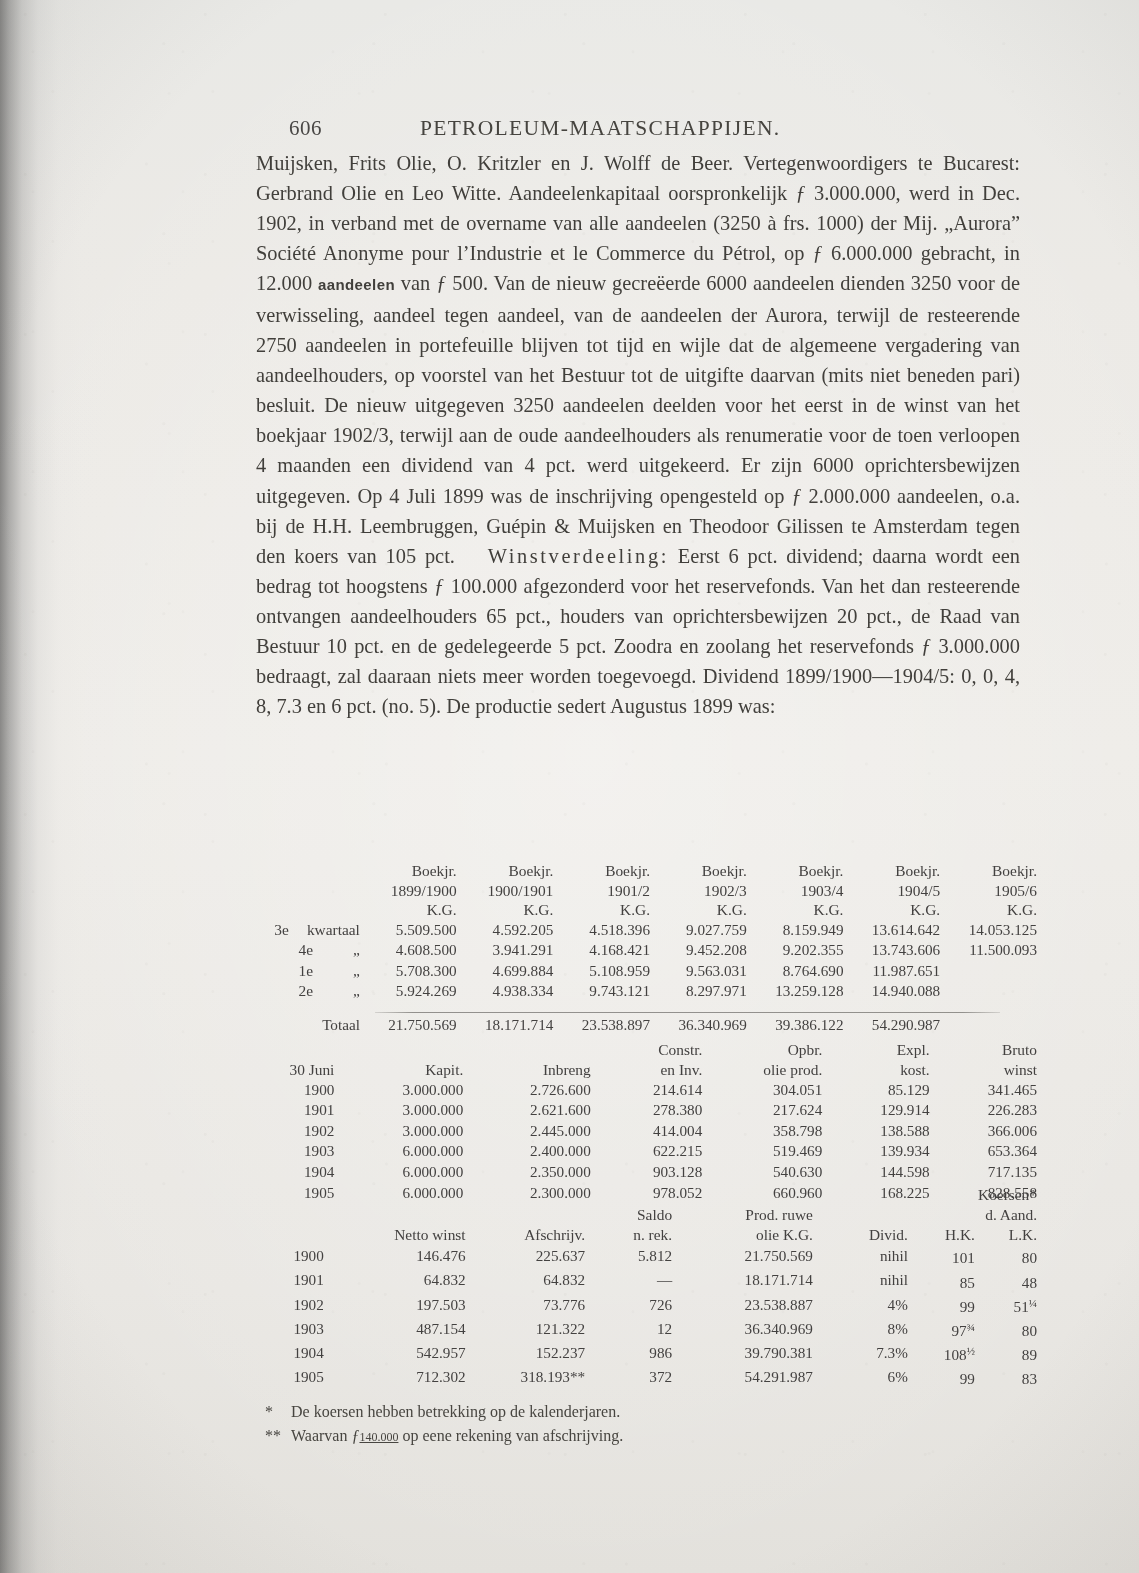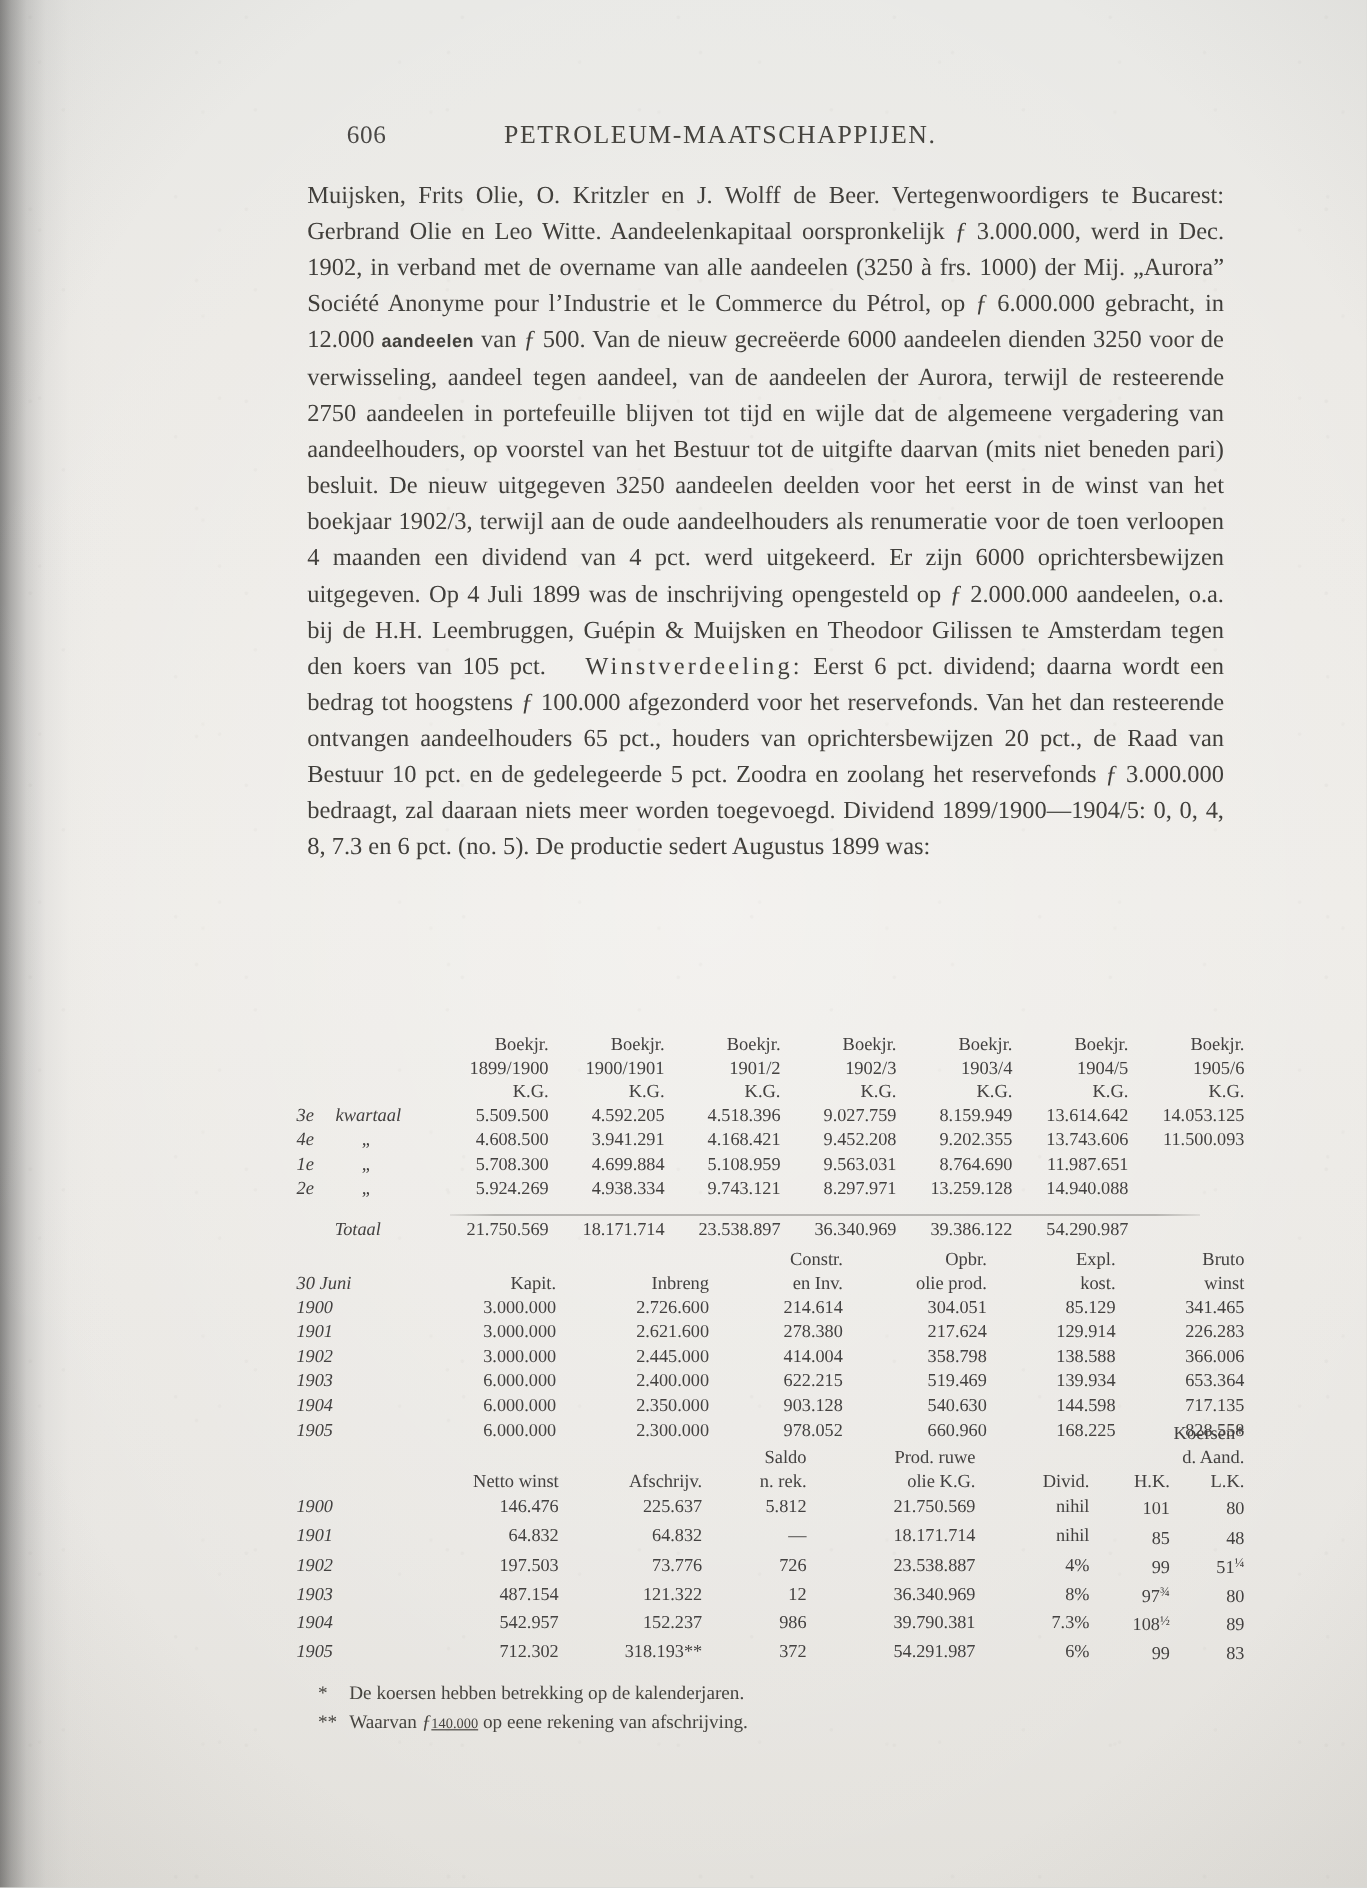--- a/index.html
+++ b/index.html
@@ -40,21 +40,21 @@
       radial-gradient(circle at 61% 82%, rgba(120,115,105,.09) 0 1px, transparent 2px),
       radial-gradient(circle at 89% 55%, rgba(120,115,105,.07) 0 1px, transparent 2px),
       radial-gradient(circle at 22% 37%, rgba(120,115,105,.07) 0 1px, transparent 2px);
     background-size:180px 160px,210px 190px,160px 150px,240px 200px,190px 170px,150px 140px;
   }
   #content{
     position:absolute;
     left:0;top:0;width:1139px;height:1573px;
     color:#3a3a38;
   }
-  .ink{ color:#44423f; }
+  .ink{ color:#44423f;margin-top:16px; }
 
   
   #head{
     position:absolute;left:0;top:100px;width:1139px;
     display:flex;align-items:baseline;
   }
   #folio{
     width:322px;text-align:right;padding-right:0;
     font-size:21px;letter-spacing:.5px;color:#4a4846;
   }
@@ -73,21 +73,21 @@
   #body .bold{ font-family:"Liberation Sans",sans-serif;font-weight:700;font-size:15px;letter-spacing:.4px; }
   #body .sp{ letter-spacing:2.6px;margin-left:24px; }
   #body .fl{ font-style:italic; }
 
   
   .tbl{ position:absolute; border-collapse:collapse; color:#434140; }
   .tbl td,.tbl th{ padding:0; font-weight:normal; white-space:nowrap; }
   .hd{ font-size:15.4px; line-height:19.5px; }
   .cell{ font-size:15.2px; line-height:20.6px; }
   .c{ text-align:center; }
-  .l{ text-align:left;font-style:italic; }
+  .l{ text-align:right; }
 
   
   #t1{ left:247px; top:861px; width:790px; }
   #t1 .lbl{ font-size:15.4px; }
   #t1 .lab2{ font-size:15.4px; padding-left:18px; }
   #t1 td.num{ text-align:right; padding-left:16px; }
   #t1 tr.totalrow td{ padding-top:13px; }
   #rule1{
     position:absolute;left:375px;top:1012px;width:625px;height:1px;
     background:linear-gradient(90deg,rgba(90,88,84,.18),rgba(90,88,84,.62) 6%,rgba(90,88,84,.62) 94%,rgba(90,88,84,.18));

